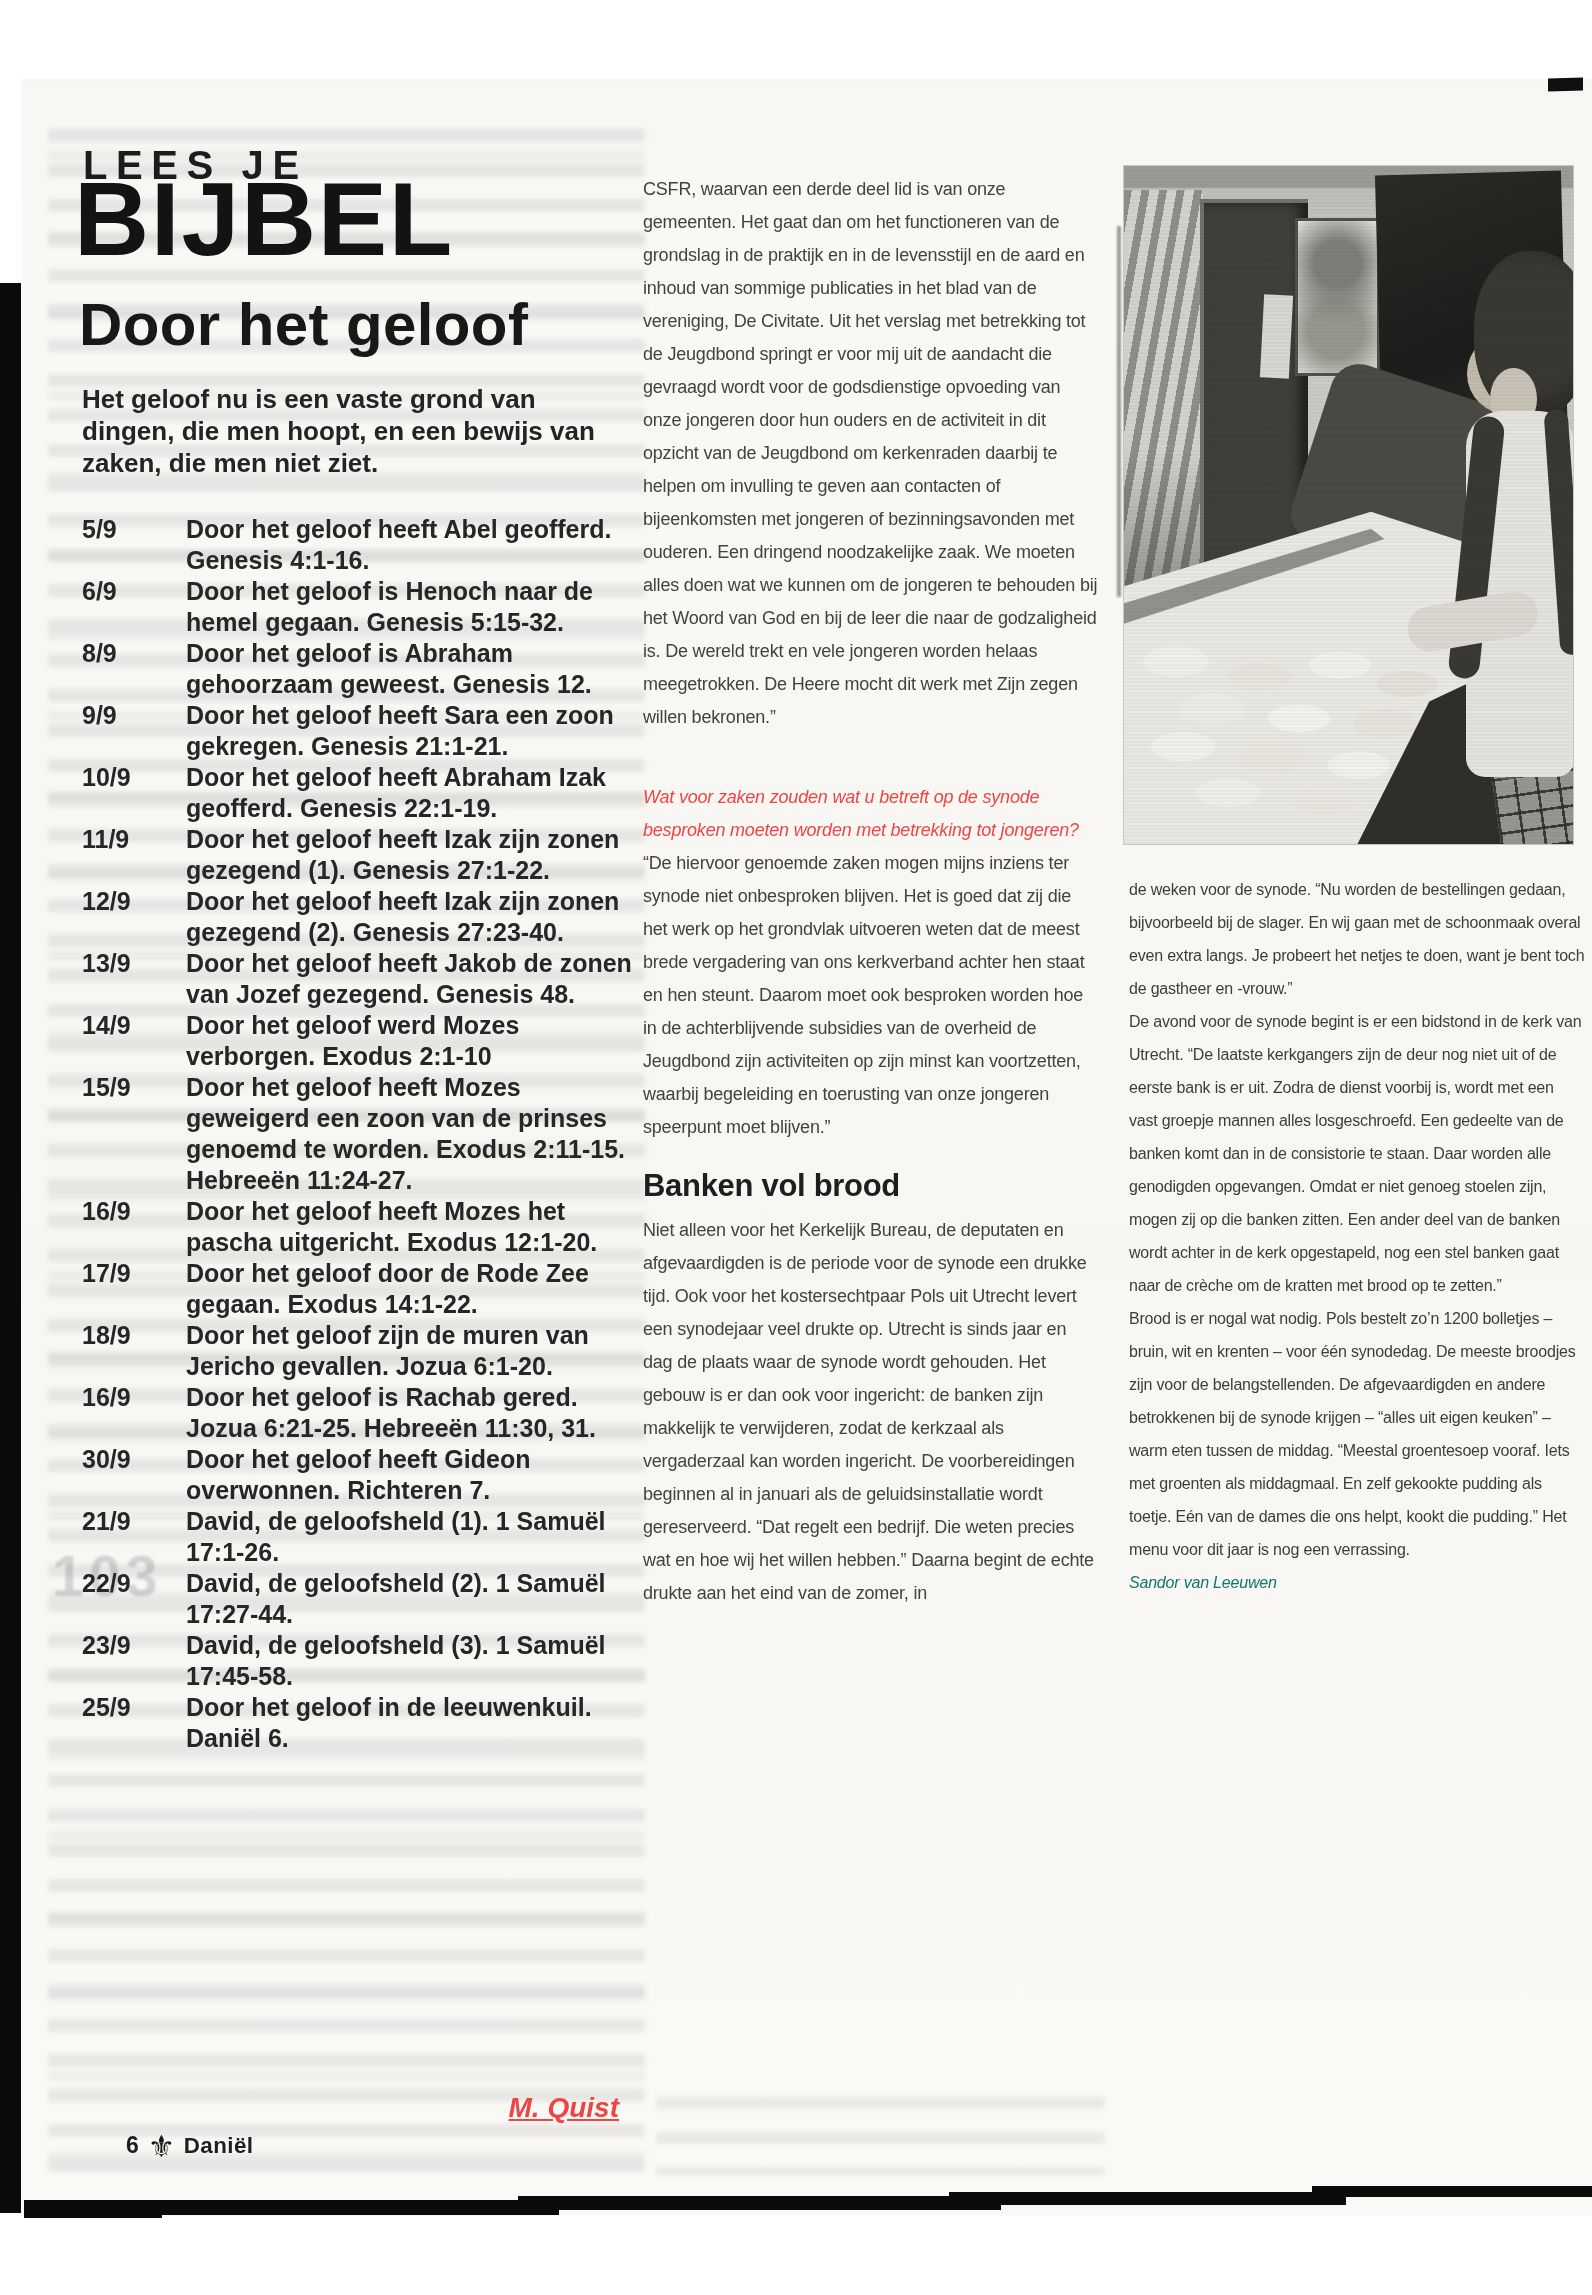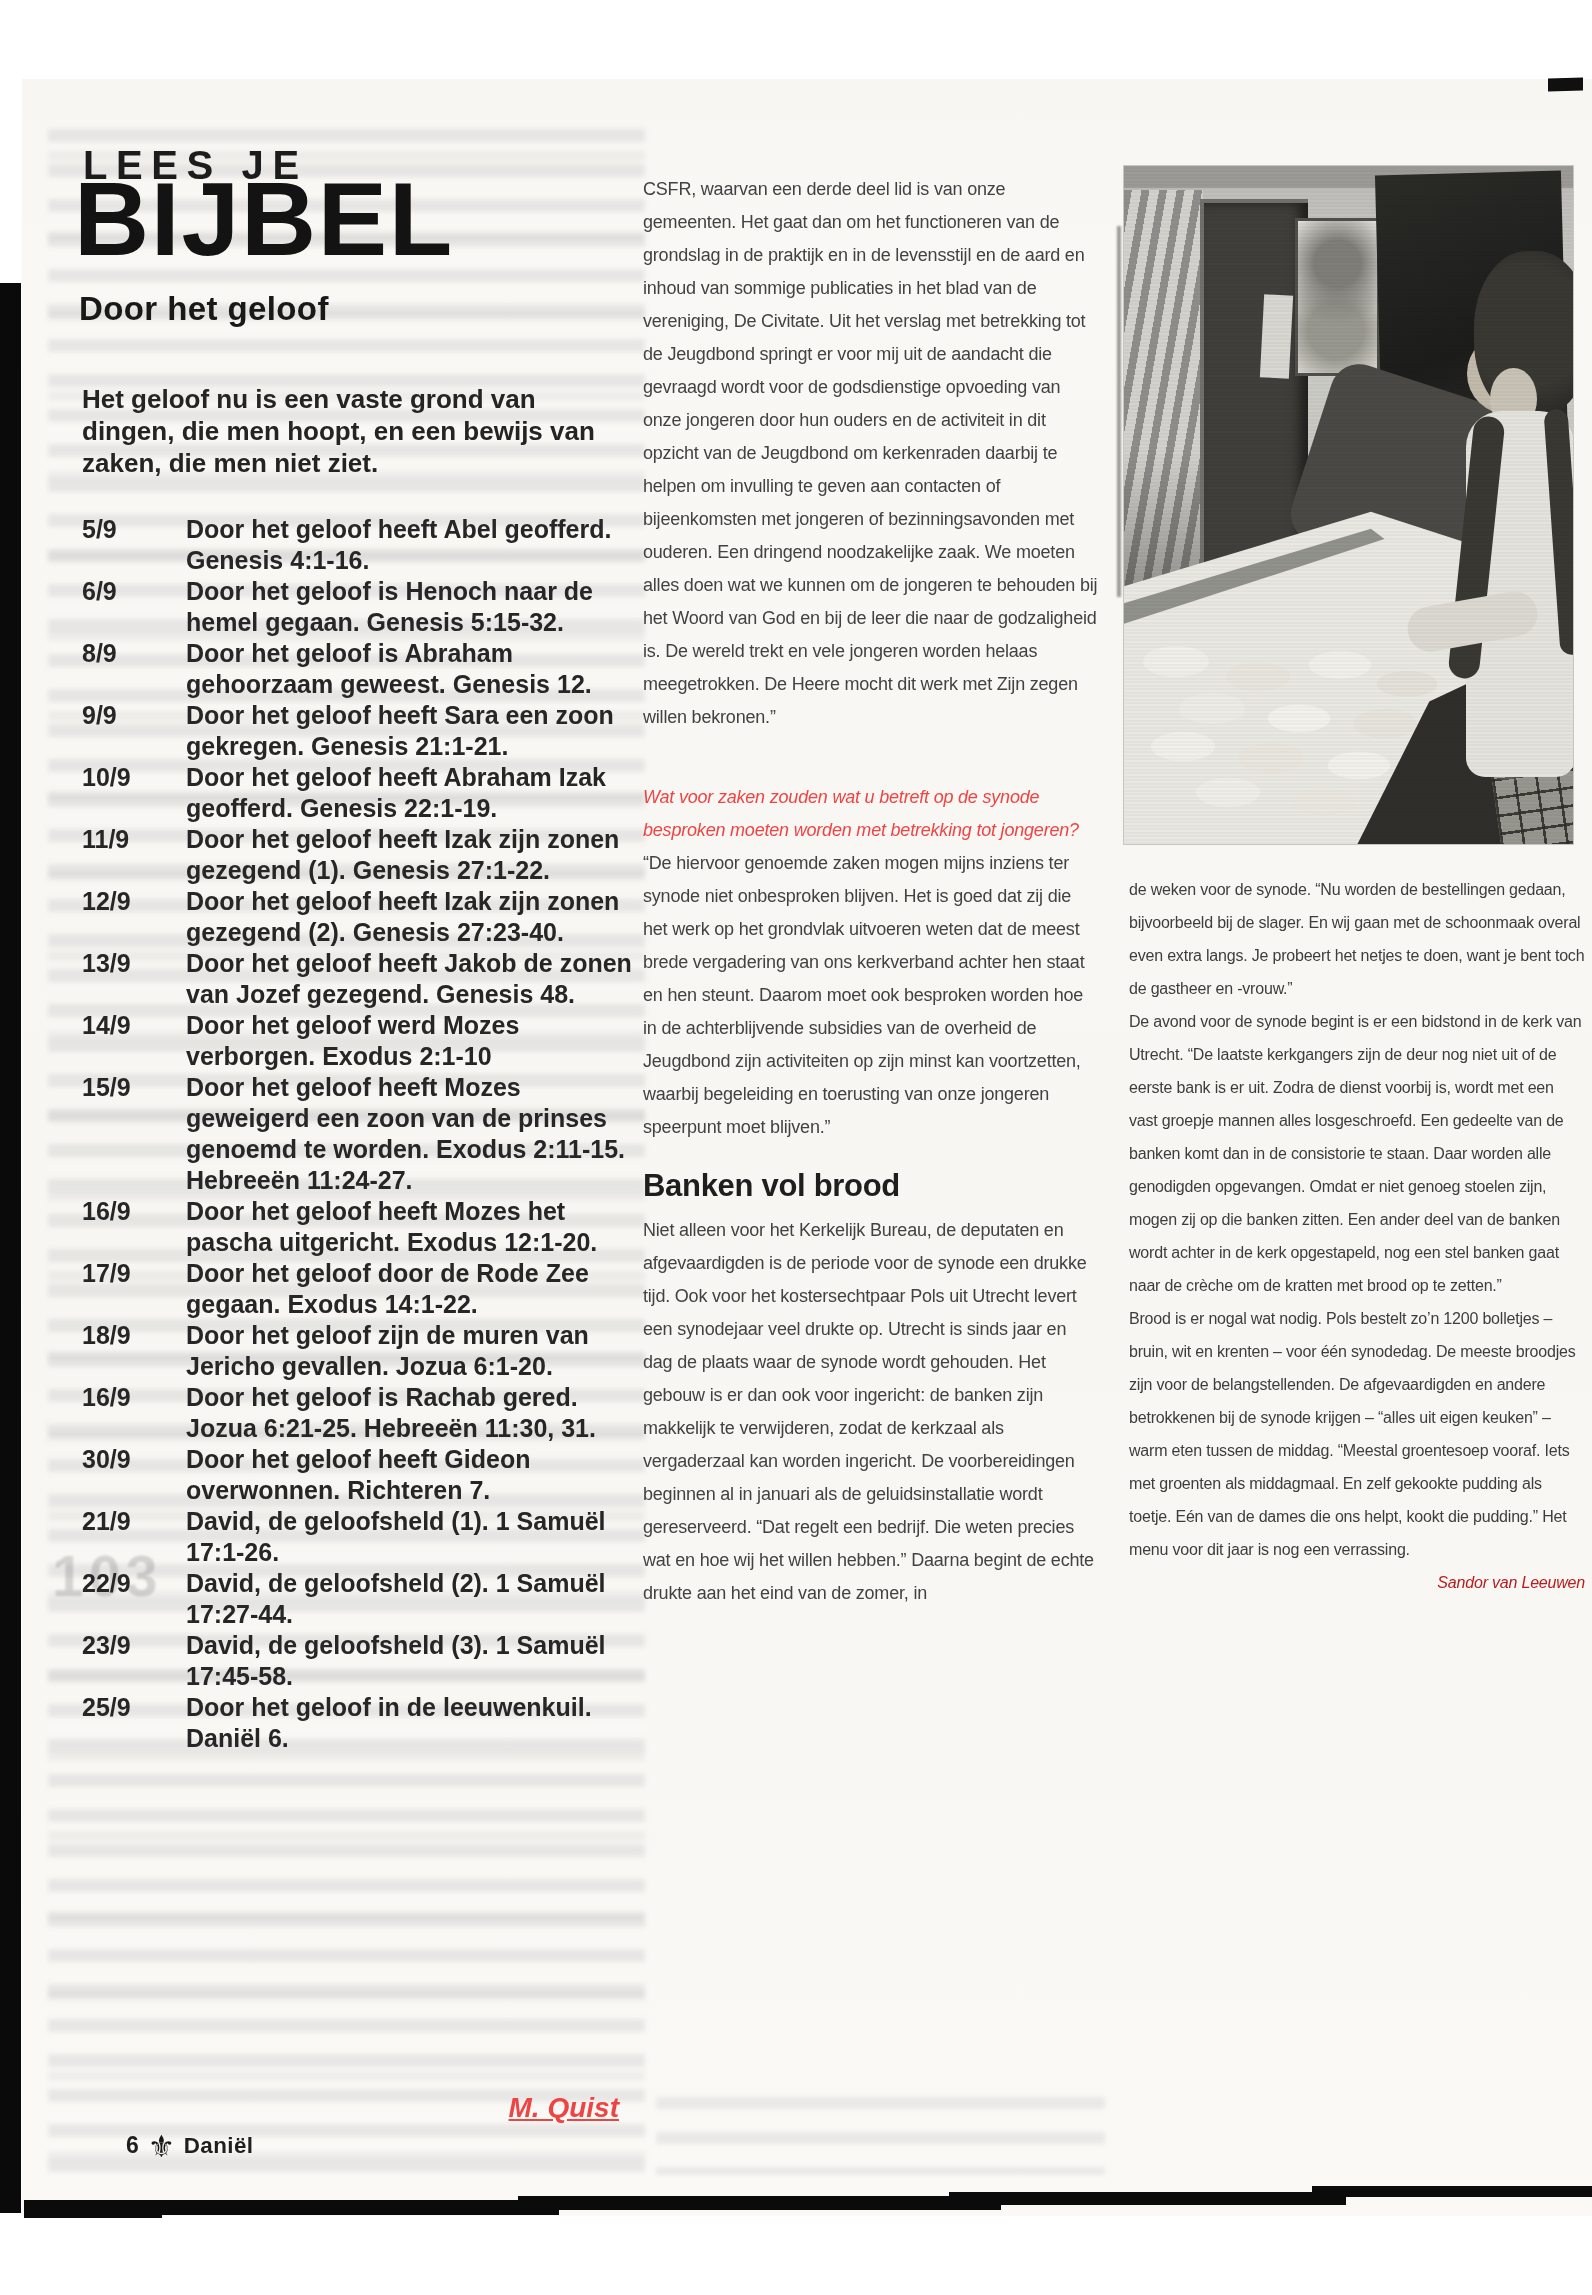--- a/index.html
+++ b/index.html
@@ -40,21 +40,21 @@
     filter:blur(2.6px);
   }
   .ghost-num{
     left:52px;top:1543px;font-size:57px;font-weight:700;
     color:rgba(70,70,82,0.20);filter:blur(1.3px);letter-spacing:5.2px;
   }
 
   
   .kicker{left:83px;top:143px;font-size:40px;font-weight:700;letter-spacing:8.6px;color:#1c1c1c;}
   .title{left:74px;top:171px;font-size:104px;line-height:97px;font-weight:700;letter-spacing:1.7px;color:#131313;}
-  .subtitle{left:79px;top:290px;font-size:33px;font-weight:700;letter-spacing:0.4px;color:#181818;text-align:right;}
+  .subtitle{left:79px;top:290px;font-size:60px;font-weight:700;letter-spacing:0.4px;color:#181818;text-align:right;}
   .intro{left:82px;top:383px;width:538px;font-size:26px;line-height:32px;font-weight:700;color:#242424;}
   .schedule{left:82px;top:514px;width:556px;color:#262626;}
   .srow{display:flex;}
   .sdate{flex:none;width:104px;font-size:25px;line-height:31px;font-weight:700;}
   .stext{flex:1;font-size:25px;line-height:31px;font-weight:700;padding-right:5.2px;}
   .author-left{left:82px;top:2092px;width:537px;text-align:right;padding-right:24px;
     font-size:28px;font-weight:700;font-style:italic;color:#ef4444;text-decoration:underline;}
   .footer{left:126px;top:2132px;display:flex;align-items:center;gap:8.6px;color:#1f1f1f;}
   .footer .pg{font-size:23px;font-weight:700;}
   .footer .fleur{font-family:"DejaVu Sans", sans-serif;font-size:31px;line-height:26px;color:#161616;}
@@ -62,21 +62,21 @@
 
   
   .col-mid{left:643px;top:173px;width:456px;color:#424242;}
   .col-mid p{margin:0;font-size:18px;line-height:33px;letter-spacing:-0.2px;}
   .col-mid .q{font-style:italic;margin-top:47px;color:#ef4444;}
   .col-mid h3{margin:24px 0 10.4px 0;font-size:31px;font-weight:700;color:#1e1e1e;letter-spacing:-0.3px;}
 
   
   .col-right{left:1129px;top:873px;width:456px;color:#3d3d3d;}
   .col-right p{margin:0;font-size:16px;line-height:33px;letter-spacing:-0.2px;}
-  .author-right{margin-top:48px;text-align:right;font-style:italic;font-size:26px;color:#b91c1c;}
+  .author-right{margin-top:48px;font-style:italic;font-size:26px;color:#0f766e;}
 
   
   .photo{left:1124px;top:166px;width:449px;height:678px;overflow:hidden;
     background:#c6c5c1;box-shadow:0 0 0 0.9px rgba(125,125,120,.45);}
   .photo>div{position:absolute;}
   .ph-wall{left:0;top:0;width:100%;height:60%;
     background:linear-gradient(180deg,#bdbcb8 0%,#ccccc7 35%,#c8c7c2 100%);}
   .ph-topband{left:0;top:0;width:100%;height:22.4px;background:#9c9b97;}
   .ph-curtain{left:0;top:24px;width:79px;height:470px;
     background:

